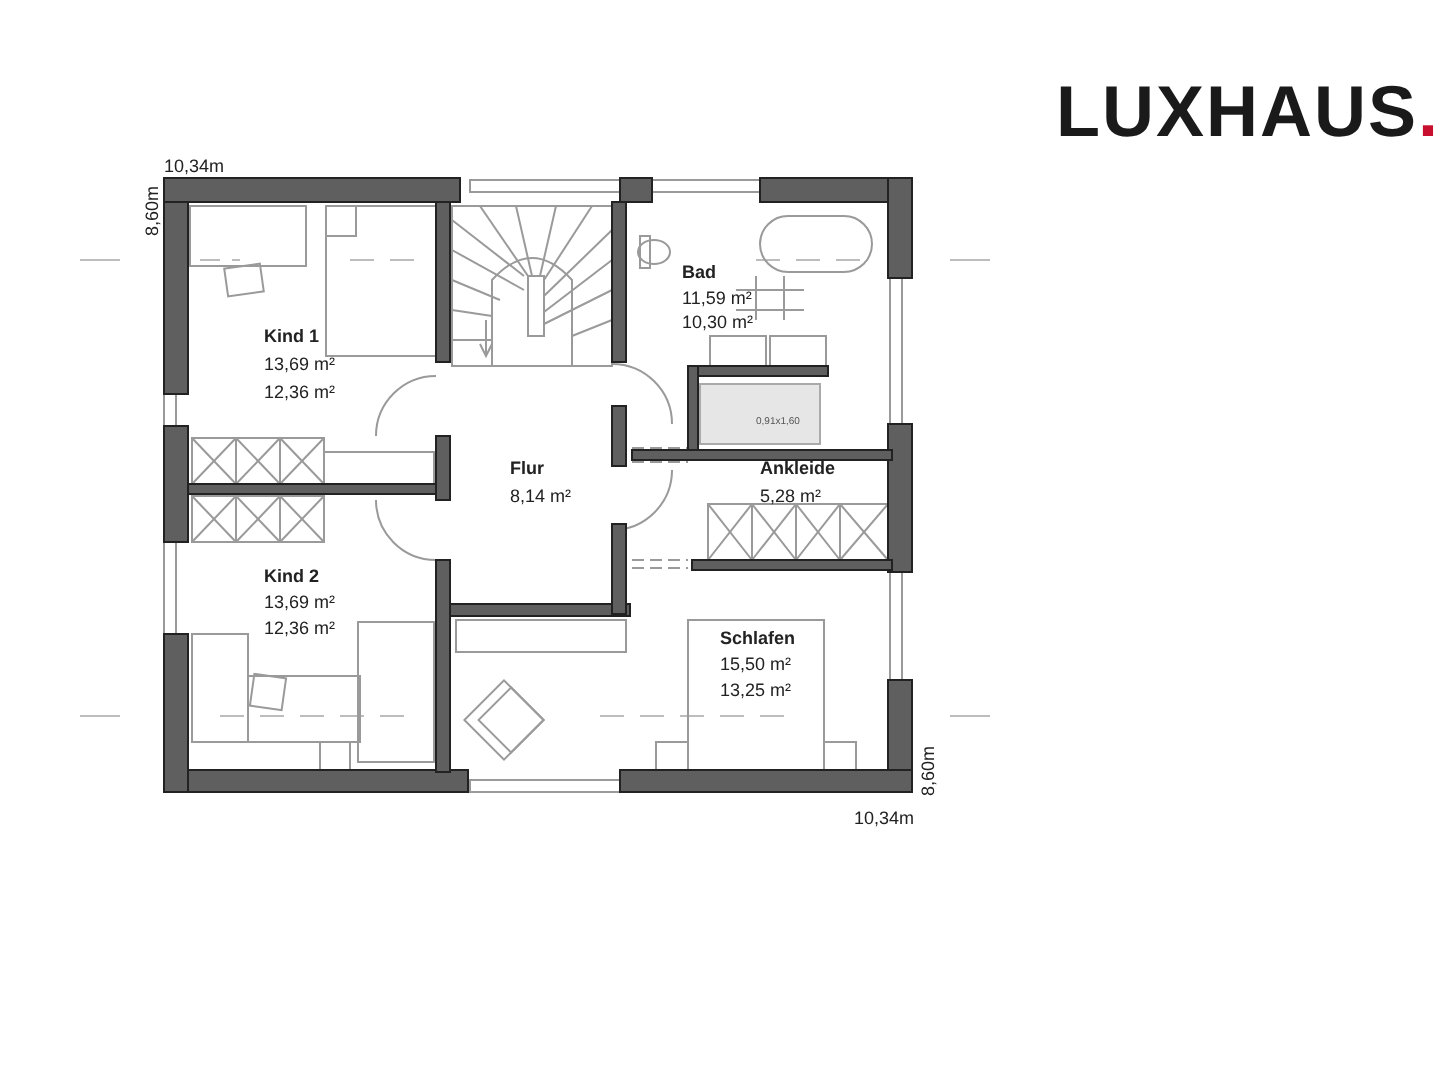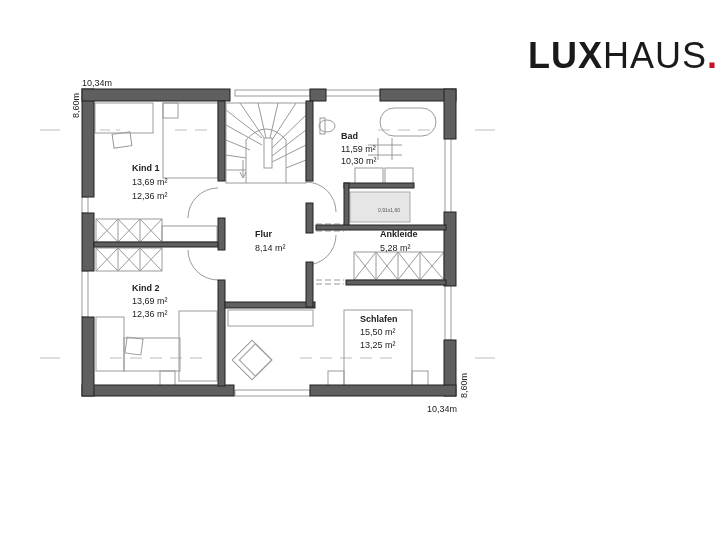--- a/index.html
+++ b/index.html
@@ -1,19 +1,19 @@
 <!DOCTYPE html>
 <html><head>
 <meta charset="utf-8">
 <style>
   html, body { margin: 0; padding: 0; background: #ffffff; }
   body { width: 720px; height: 544px; position: relative; overflow: hidden; font-family: "Liberation Sans", sans-serif; }
   .logo { position: absolute; left: 528px; top: 34px; font-size: 36px; letter-spacing: 1px; color: #1a1a1a; line-height: 44px; white-space: nowrap; }
   .logo .bold { font-weight: 700; }
-  .logo .light { font-weight: 400; }
+  .logo .light { font-weight: 700; }
   .logo .dot { color: #c8102e; font-weight: 700; }
   svg.plan { position: absolute; left: 0; top: 0; }
   .room-label { font-family: "Liberation Sans", sans-serif; font-size: 9px; fill: #222; }
   .room-name { font-weight: 700; }
   .dim { font-family: "Liberation Sans", sans-serif; font-size: 9px; fill: #222; }
   .small { font-size: 5px; fill: #555; }
 </style>
 </head>
 <body>
 

